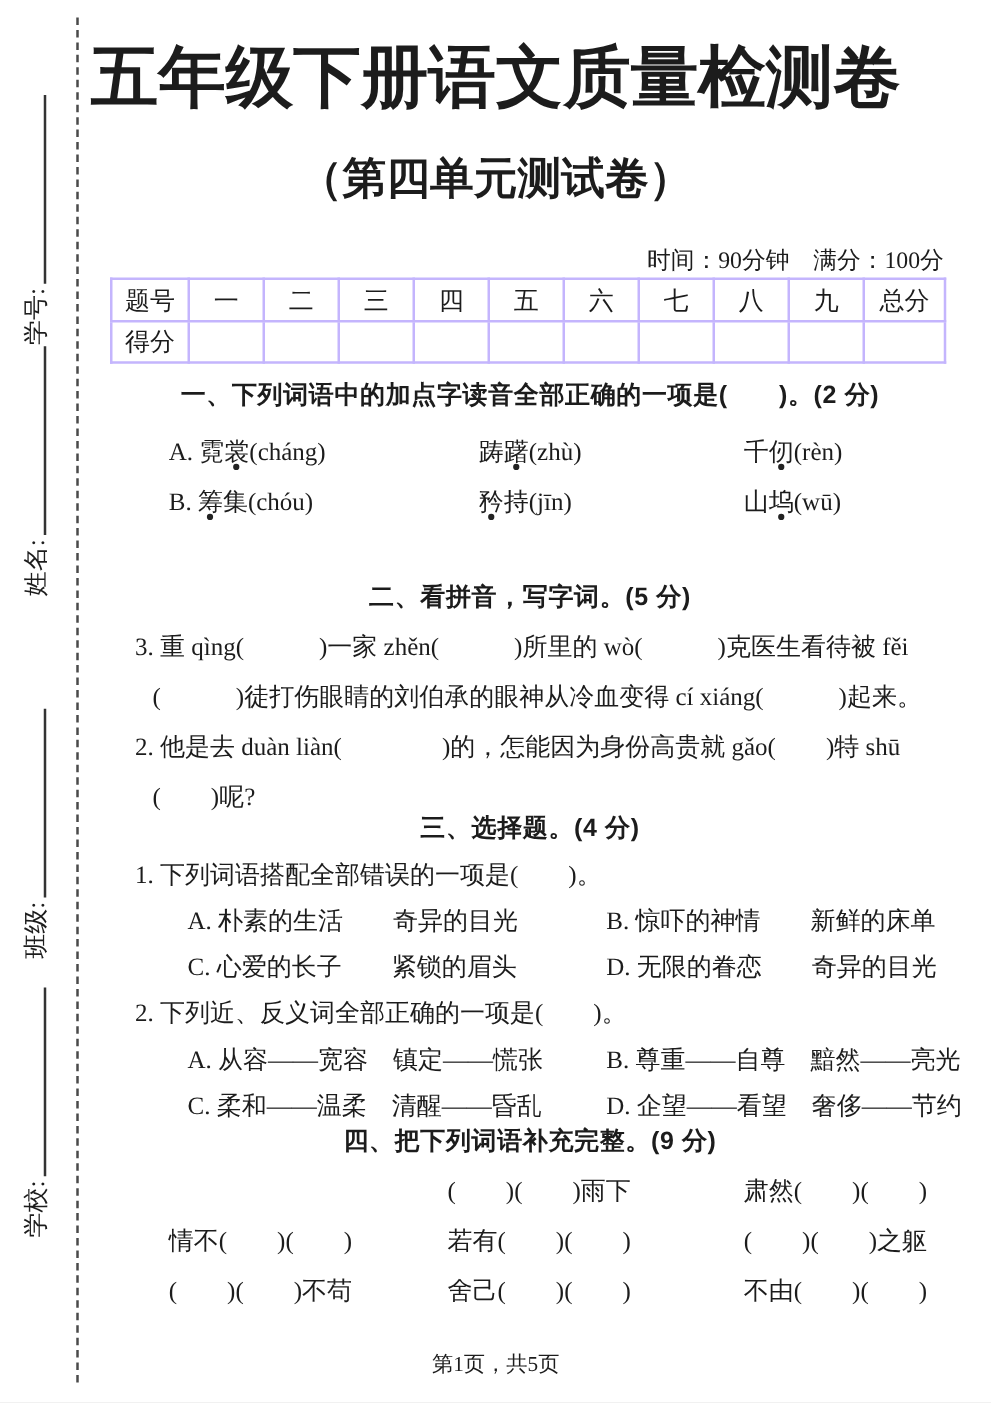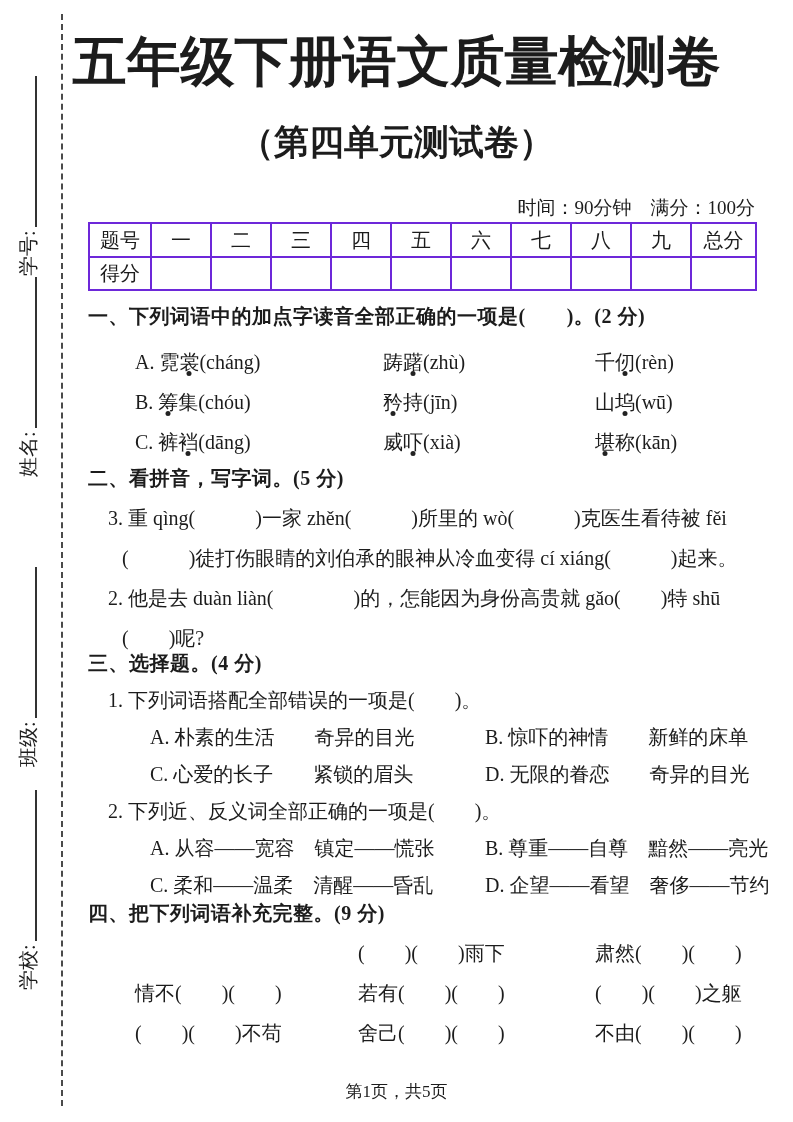--- a/index.html
+++ b/index.html
@@ -21,29 +21,29 @@
   
   .title { position:absolute; top:26px; left:0; width:100%; text-align:center;
     font-size:54px; font-weight:700; letter-spacing:0; }
   .subtitle { position:absolute; top:119px; left:0; width:100%; text-align:center;
     font-size:35px; font-weight:700;font-family:Liberation Mono, monospace; }
   .info { position:absolute; top:195px; right:38px; font-size:19px; }
 
   
   .score-table { position:absolute; left:88px; top:222px;
     border-collapse:collapse; table-layout:fixed; }
-  .score-table td { border:2px solid #6d28d9; text-align:center;
+  .score-table td { border:2px solid #c4b5fd; text-align:center;
     font-size:20px; padding:0; }
   .score-table tr.head td { height:32px; }
   .score-table tr.score td { height:31px; }
 
   
   .sec { position:absolute; left:88px; width:672px; font-size:20px; }
-  .sec .sec-title { font-family:Liberation Serif, serif;
-    font-weight:700; letter-spacing:0.5px; }
+  .sec .sec-title { font-family:Liberation Sans, sans-serif;
+    font-weight:700; letter-spacing:0.5px;text-align:center; }
   .lh40 .sec-title, .lh40 .line { height:40px; line-height:40px; }
   .lh37 .sec-title, .lh37 .line { height:37px; line-height:37px; }
   .line { position:relative; white-space:nowrap; }
   .col { position:absolute; top:0; white-space:nowrap;margin-left:20px; }
   .indent1 { padding-left:20px; }
   .indent2 { padding-left:34px; }
   .gap6 { margin-top:6px; }
 
   
   .dotted { position:relative; }
@@ -131,25 +131,20 @@
     <div class="line gap6">
       <span class="col" style="left:27px">A. 霓<span class="dotted">裳</span>(cháng)</span>
       <span class="col" style="left:275px">踌<span class="dotted">躇</span>(zhù)</span>
       <span class="col" style="left:487px">千<span class="dotted">仞</span>(rèn)</span>
     </div>
     <div class="line">
       <span class="col" style="left:27px">B. <span class="dotted">筹</span>集(chóu)</span>
       <span class="col" style="left:275px"><span class="dotted">矜</span>持(jīn)</span>
       <span class="col" style="left:487px">山<span class="dotted">坞</span>(wū)</span>
     </div>
-    <div class="line">
-      <span class="col" style="left:27px">C. 裤<span class="dotted">裆</span>(dāng)</span>
-      <span class="col" style="left:275px">威<span class="dotted">吓</span>(xià)</span>
-      <span class="col" style="left:487px"><span class="dotted">堪</span>称(kān)</span>
-    </div>
   </div>
 
   <div class="sec lh40" style="top:458px">
     <div class="sec-title">二、看拼音，写字词。(5 分)</div>
     <div class="line indent1">3. 重 qìng(　　　)一家 zhěn(　　　)所里的 wò(　　　)克医生看待被 fěi</div>
     <div class="line indent2">(　　　)徒打伤眼睛的刘伯承的眼神从冷血变得 cí xiáng(　　　)起来。</div>
     <div class="line indent1">2. 他是去 duàn liàn(　　　　)的，怎能因为身份高贵就 gǎo(　　)特 shū</div>
     <div class="line indent2">(　　)呢?</div>
   </div>
 

